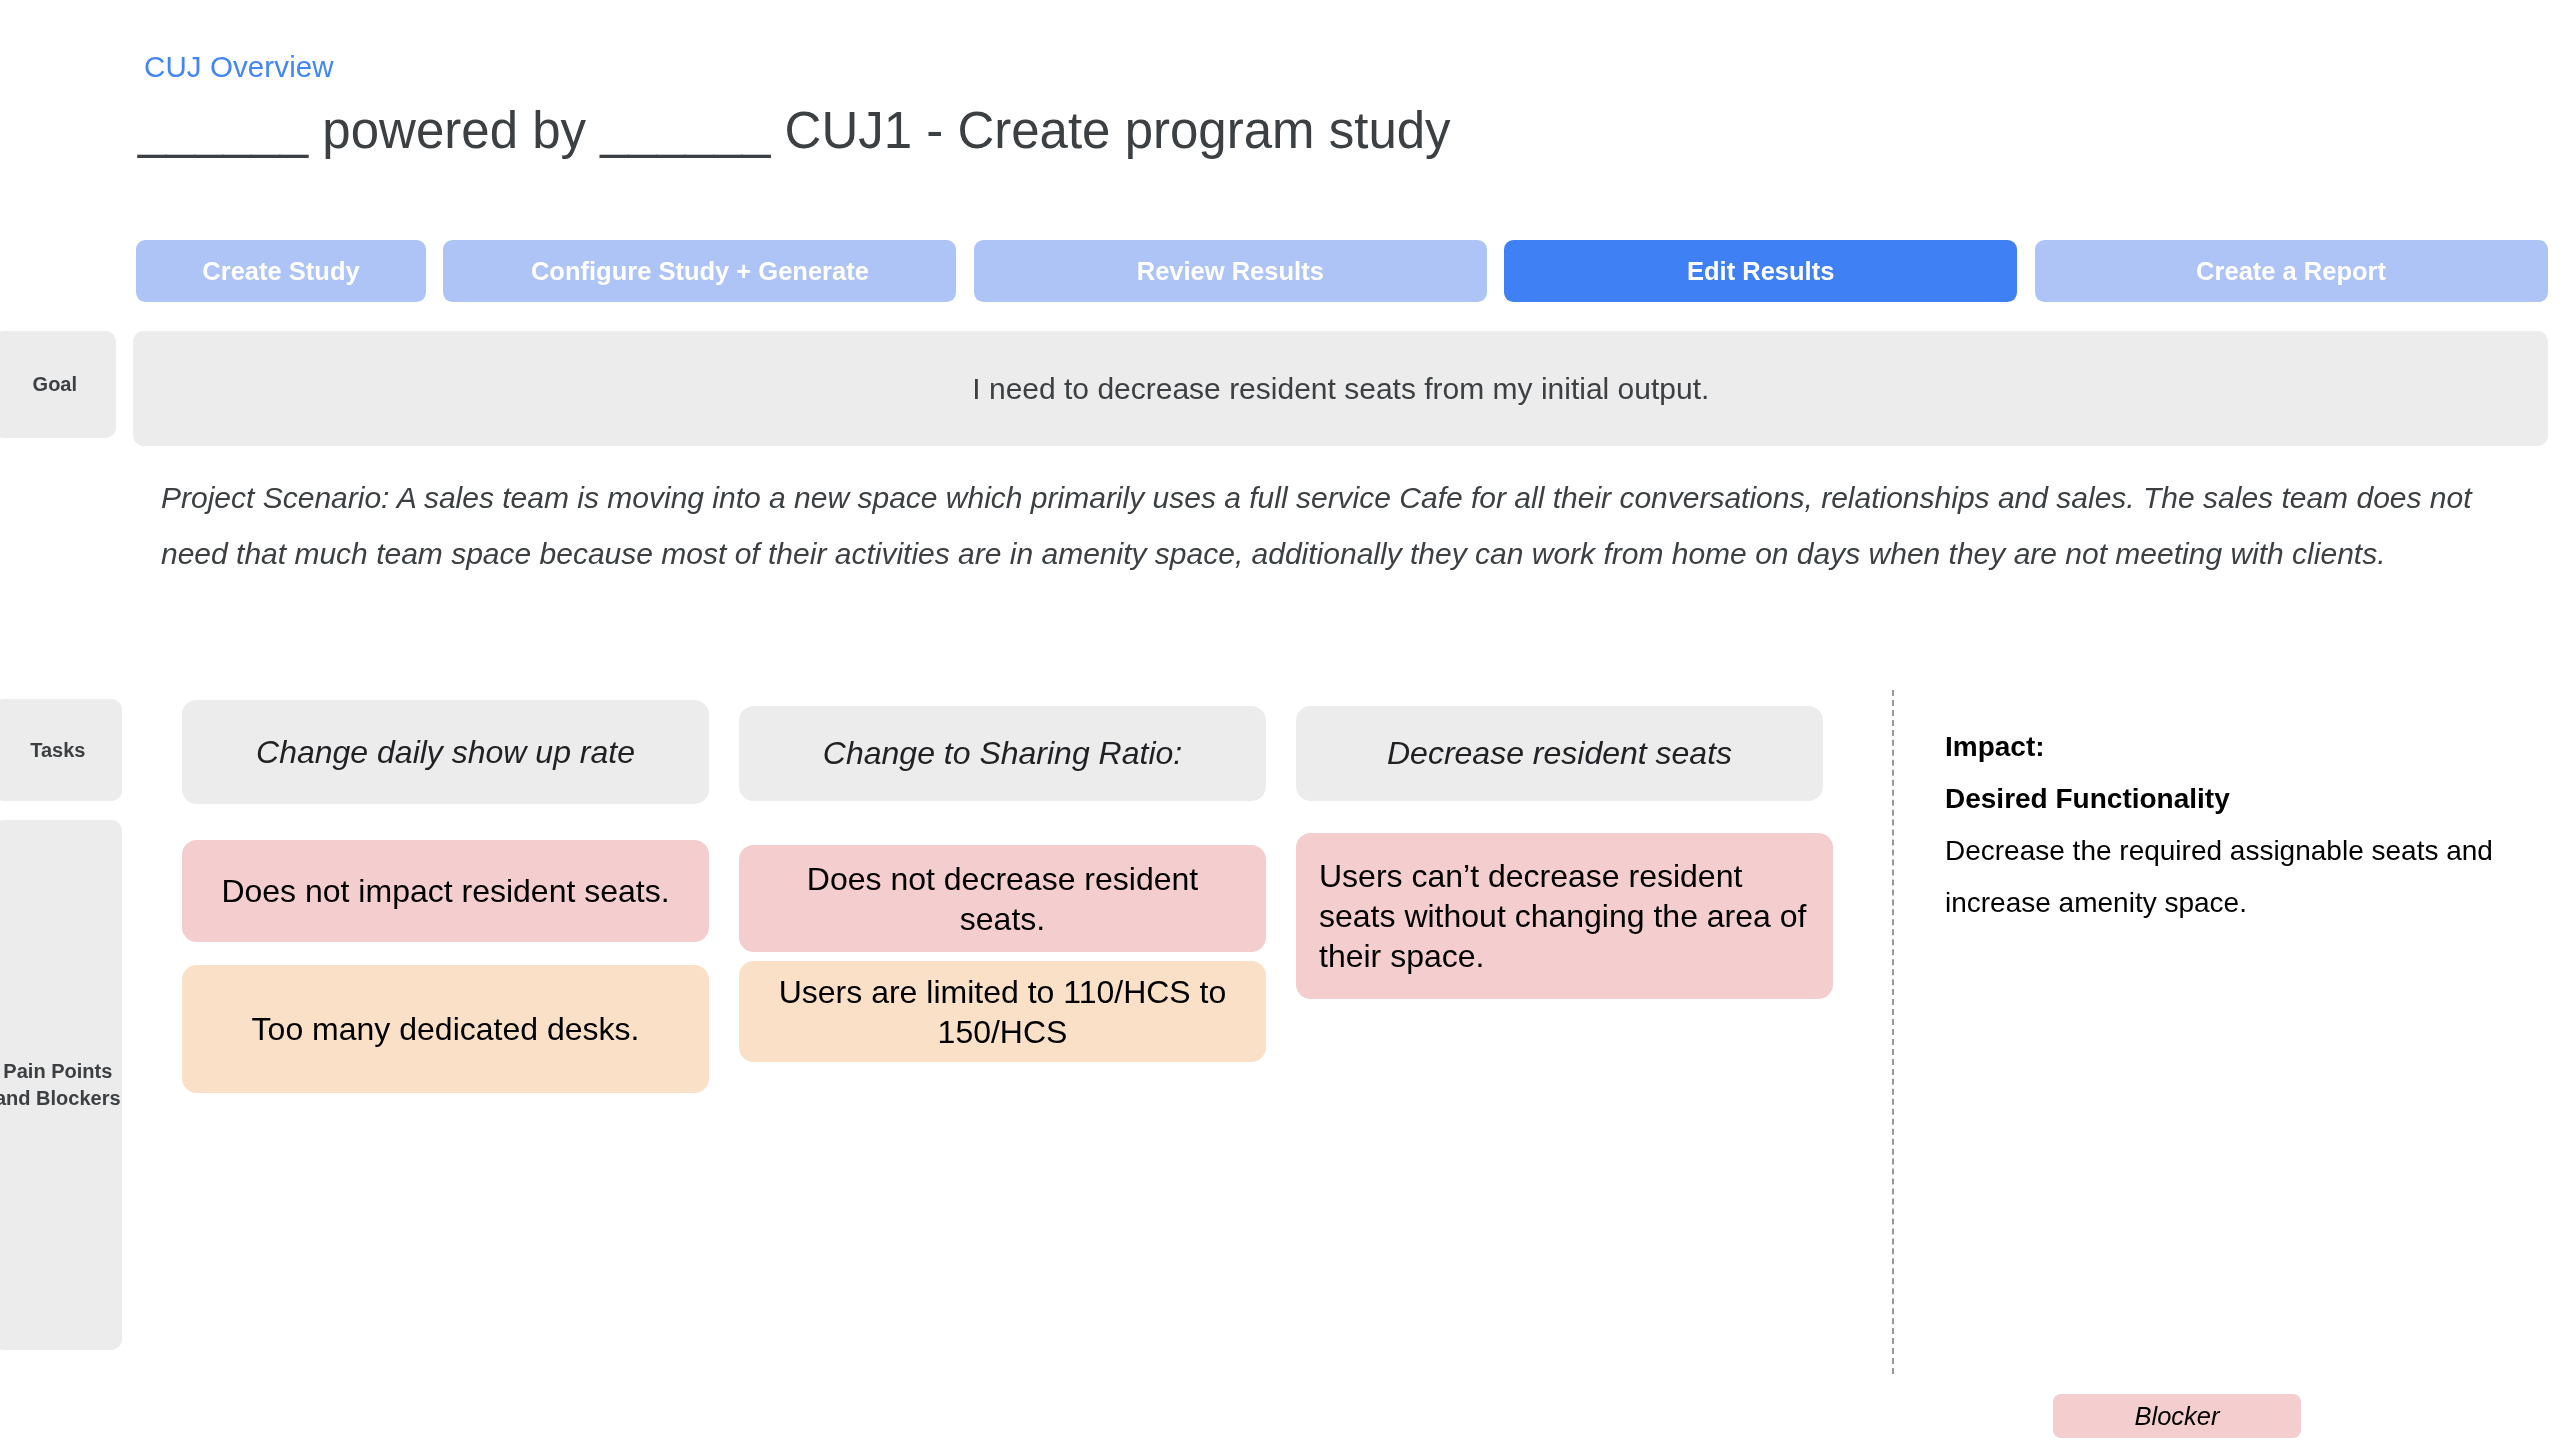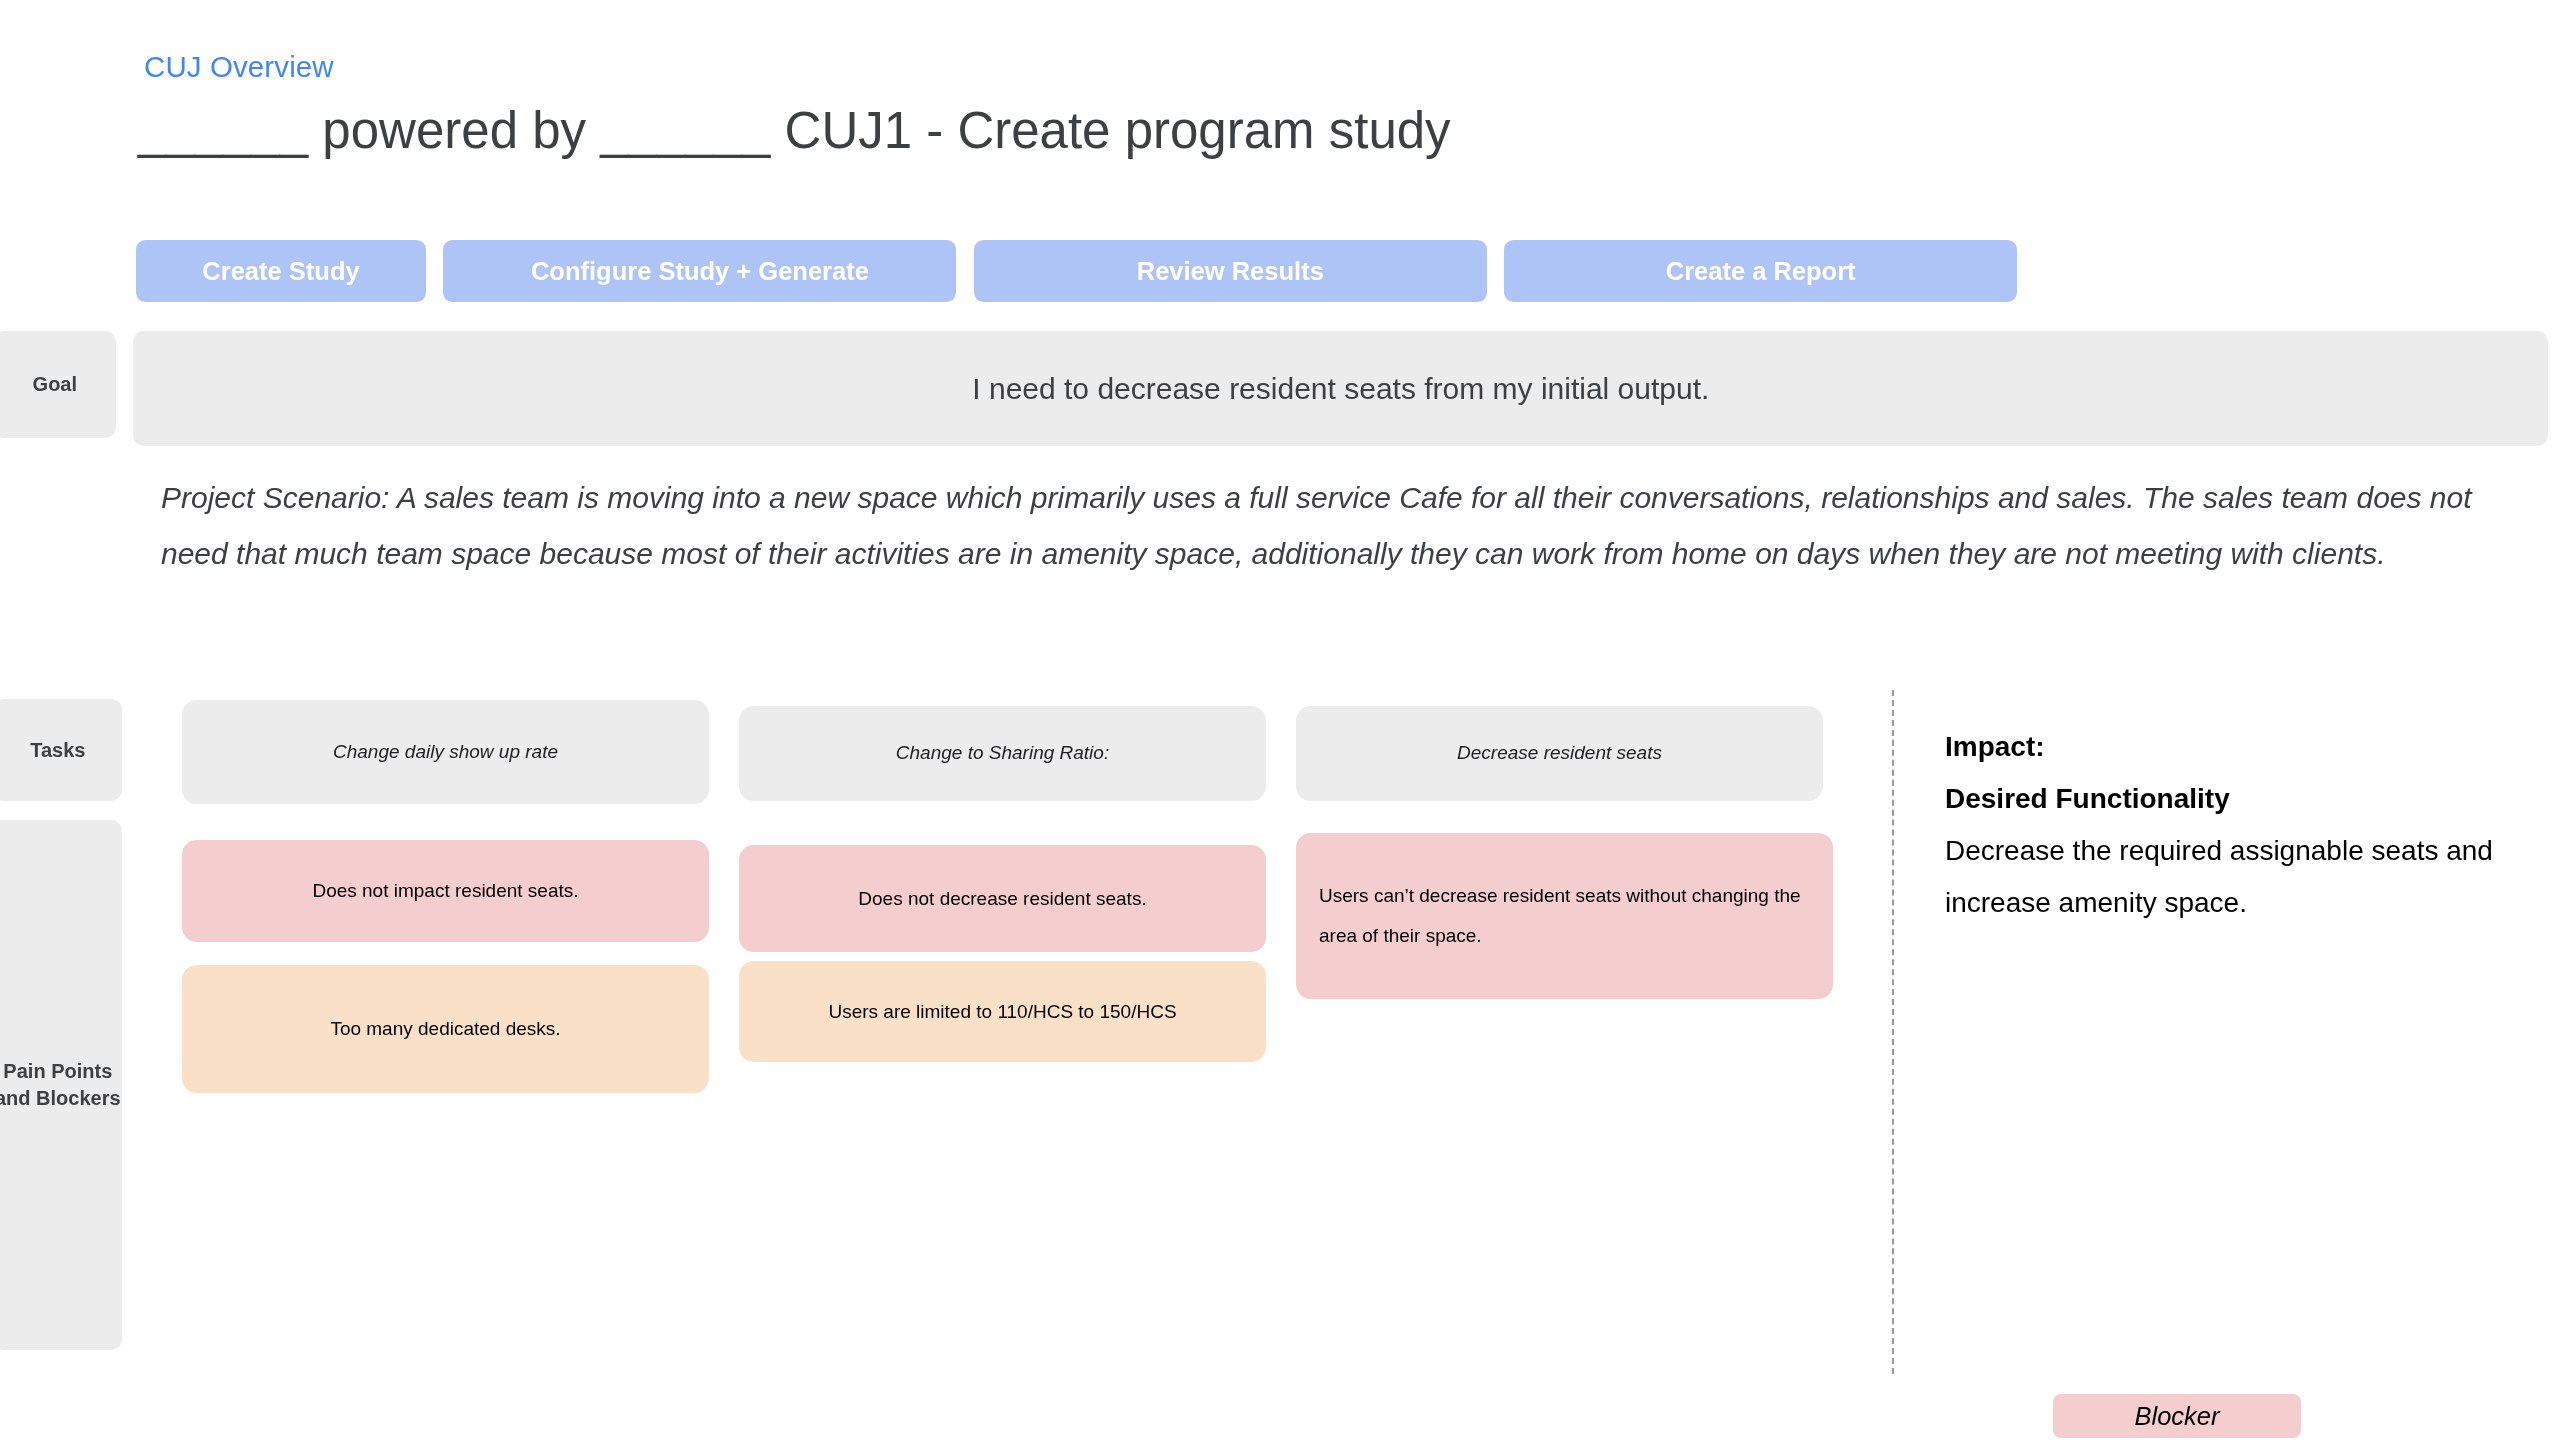--- a/index.html
+++ b/index.html
@@ -164,21 +164,21 @@
   .col.c1 { width: 530px; }
   .col.c2 { width: 530px; }
 
   .card {
     border-radius: 14.8px;
     box-sizing: border-box;
     display: flex;
     align-items: center;
     justify-content: center;
     text-align: center;
-    font-size: 19px;
+    font-size: 32px;
     color: #000000;
     padding: 5px 23px;
     line-height: 40px;
   }
   .card.task {
     background: #ececec;
     font-style: italic;
     color: #202124;
   }
   .card.blocker  { background: #f4cdce; }
@@ -250,20 +250,21 @@
 <div class="breadcrumb">CUJ Overview</div>
 
 <div class="page-title">
   <span class="blank">______</span><span> powered by </span><span class="blank">______</span><span> CUJ1 - Create program study</span>
 </div>
 
 <div class="tabs">
   <div class="tab w0">Create Study</div>
   <div class="tab w1">Configure Study + Generate</div>
   <div class="tab w2">Review Results</div>
+  <div class="tab w3 active">Edit Results</div>
   <div class="tab w4">Create a Report</div>
 </div>
 
 <div class="goal-row">
   <div class="row-label goal-label">Goal</div>
   <div class="goal-box">I need to decrease resident seats from my initial output.</div>
 </div>
 
 <div class="scenario">
   <b>Project Scenario:</b><span> A sales team is moving into a new space which primarily uses a full service Cafe for all their conversations, relationships and sales. The sales team does not need that much team space because most of their activities are in amenity space, additionally they can work from home on days when they are not meeting with clients.</span>

